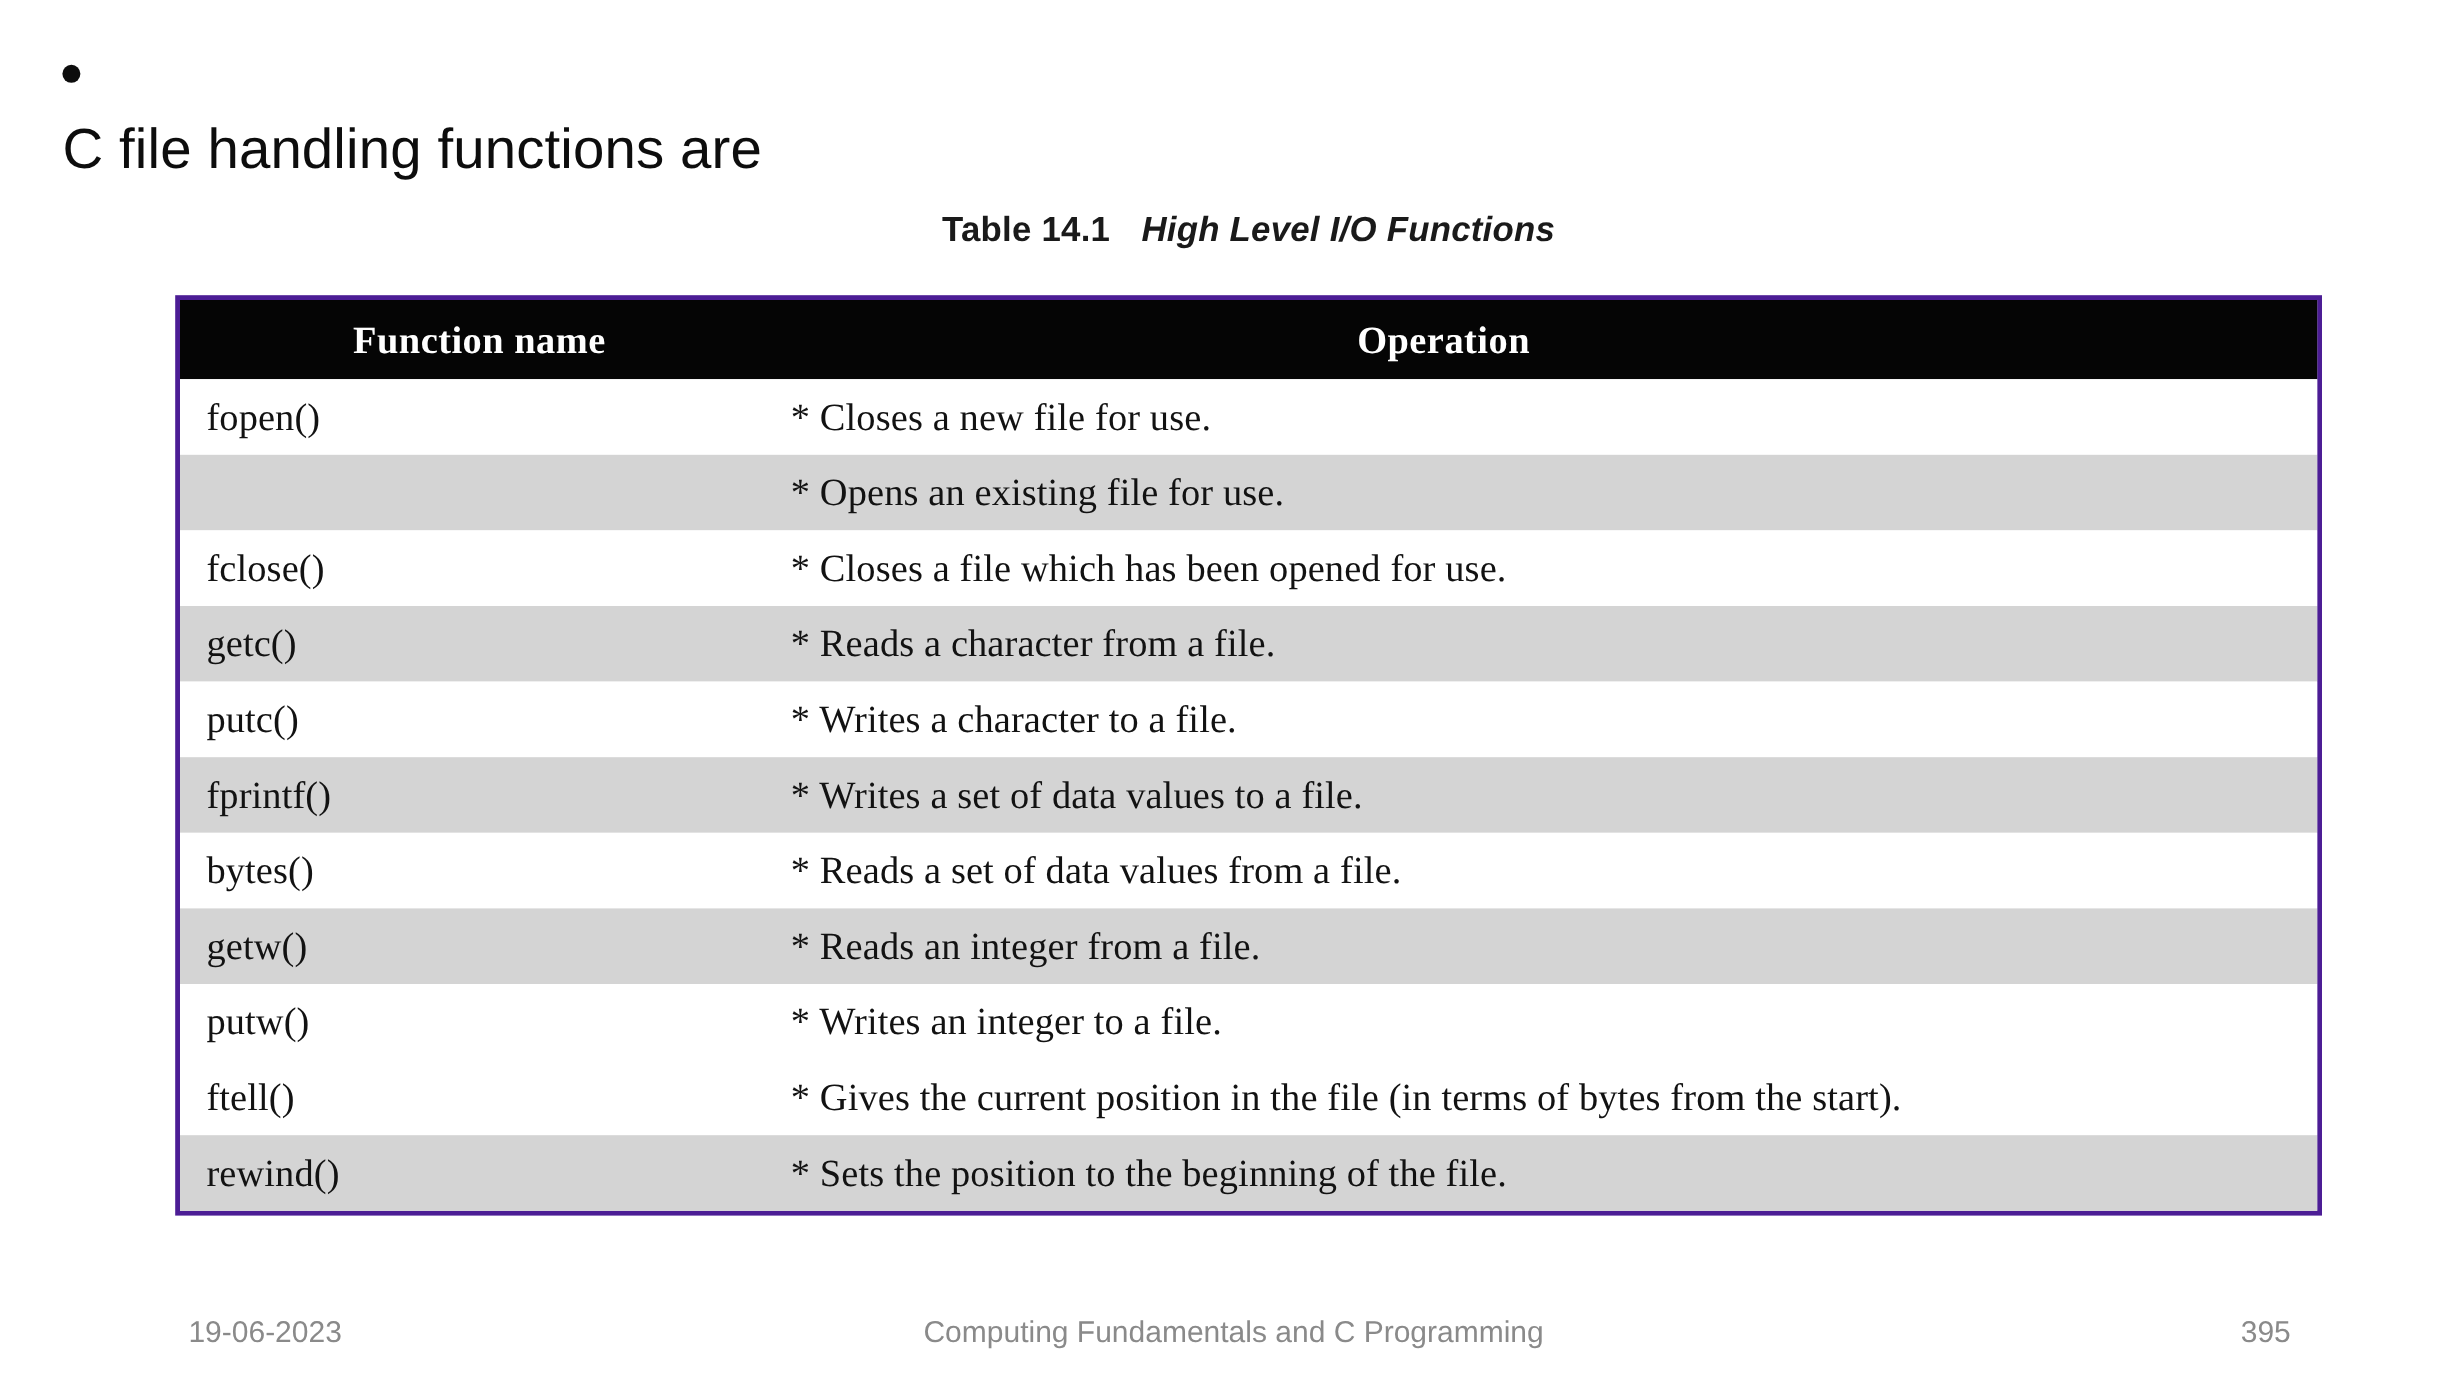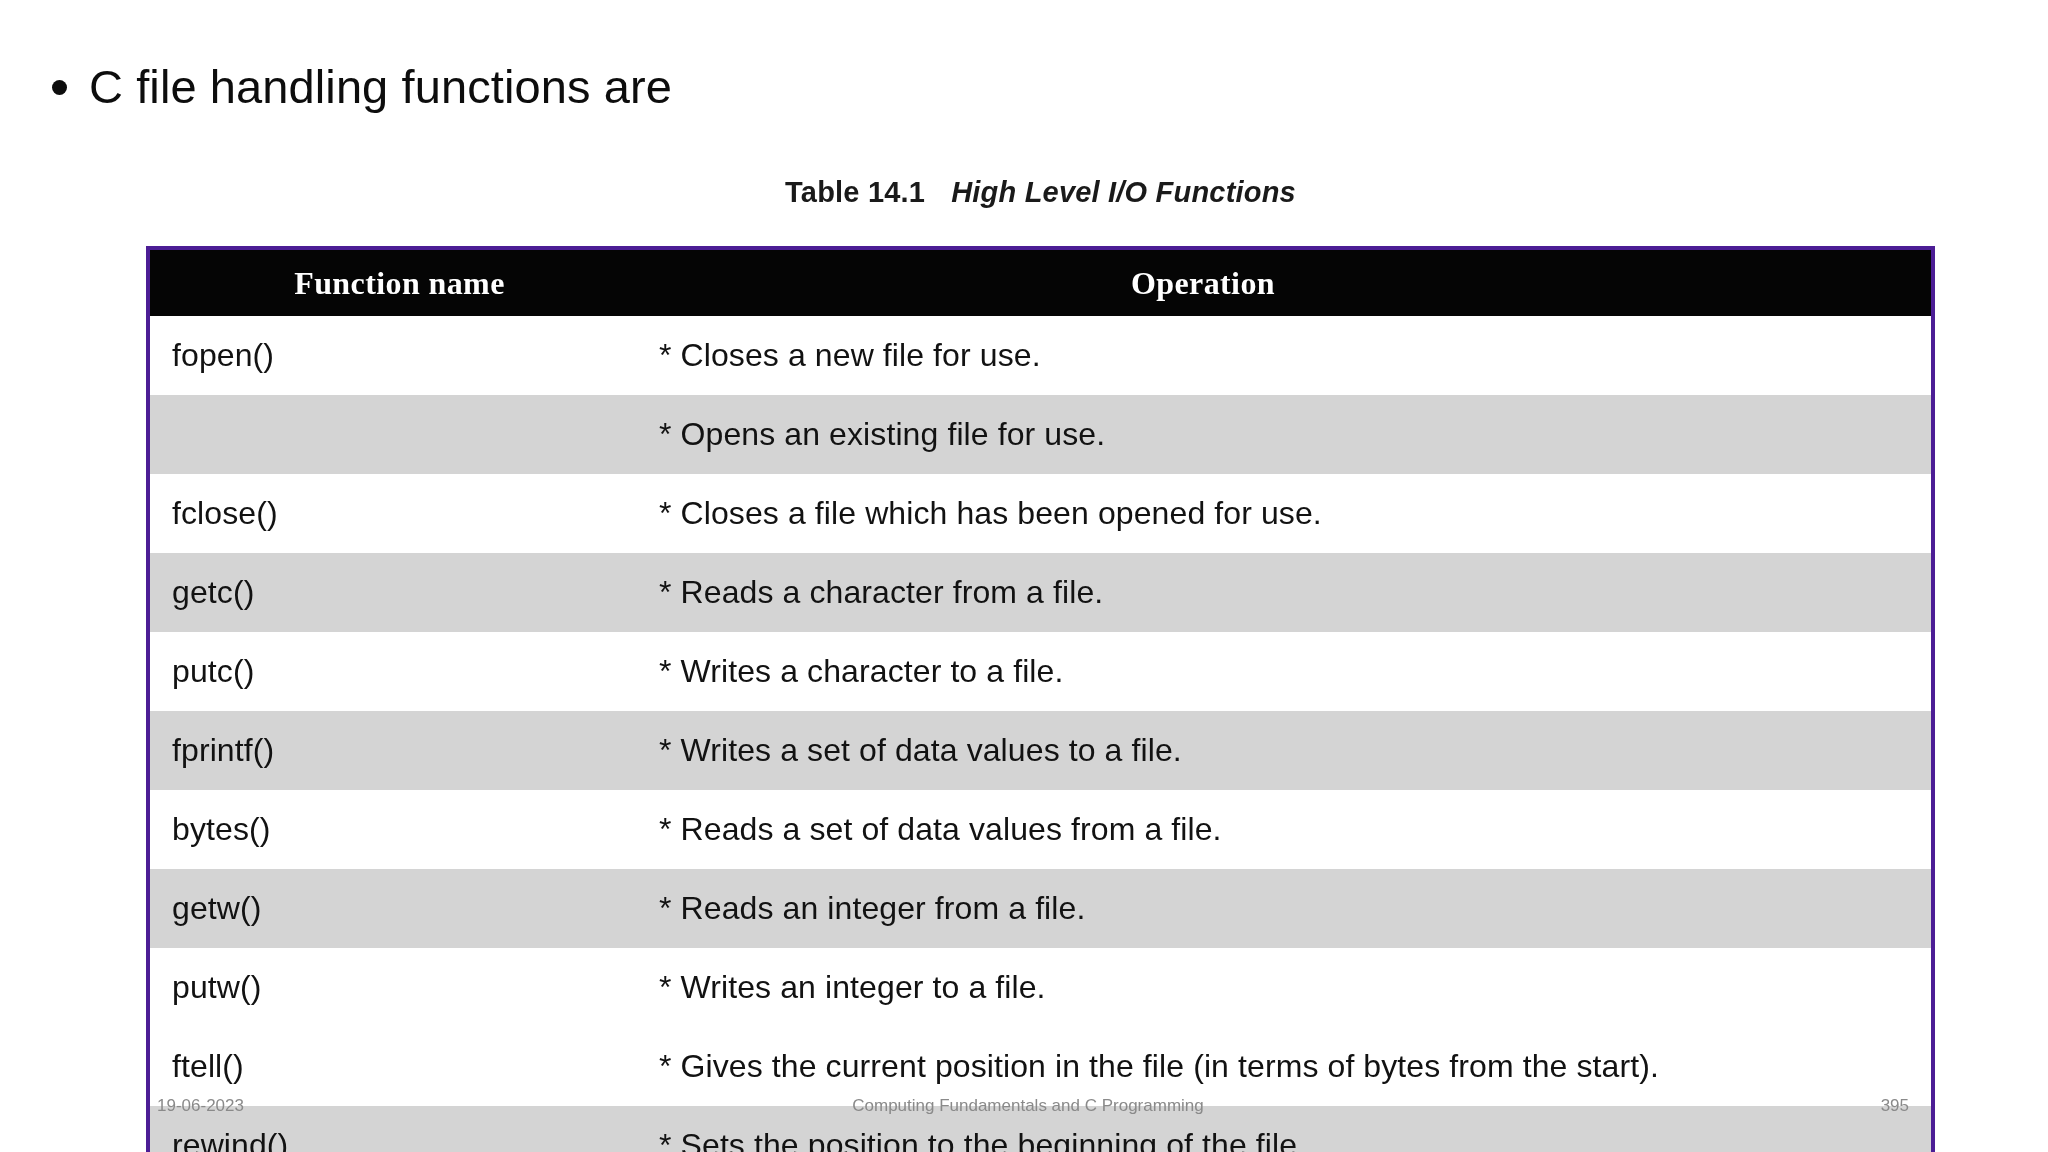--- a/index.html
+++ b/index.html
@@ -1,15 +1,15 @@
 <!DOCTYPE html>
 <html><head>
 <meta charset="utf-8">
 <style>
-  * { box-sizing: border-box; margin: 0; padding: 0; }
+  * { box-sizing: border-box; margin: 0; padding: 0; flex-direction: column; }
 
   html, body {
     width: 2048px;
     height: 1152px;
     background: #ffffff;
     overflow: hidden;
   }
 
   body {
     font-family: "Liberation Sans", sans-serif;
@@ -91,43 +91,43 @@
     font-size: 32px;
     font-weight: bold;
     height: 66px;
     vertical-align: middle;
     letter-spacing: 0.4px;
   }
   .io-table thead th.th-fn { text-align: center; padding-right: 6px; }
   .io-table thead th.th-op { text-align: center; padding-right: 180px; }
 
   .io-table tbody td {
-    font-family: Liberation Sans, sans-serif;
+    font-family: Liberation Serif, serif;
     font-size: 32px;
     color: #121212;
-    height: 79px;
+    height: 63px;
     vertical-align: middle;
     letter-spacing: 0.1px;
     white-space: nowrap;
   }
   .io-table tbody td.td-fn { padding-left: 22px; }
   .io-table tbody td.td-op { padding-left: 4px; }
 
   .io-table tbody tr.row-white { background: #ffffff; }
   .io-table tbody tr.row-gray  { background: #d4d4d4; }
 
   
   .slide-footer {
     position: absolute;
     left: 0;
     top: 1096px;
     width: 2048px;
     height: 40px;
     color: #8a8a8a;
-    font-size: 17px;
+    font-size: 25px;
   }
   .footer-date {
     position: absolute;
     left: 157px;
     top: 0;
     white-space: nowrap;
   }
   .footer-center {
     position: absolute;
     left: 4px;

